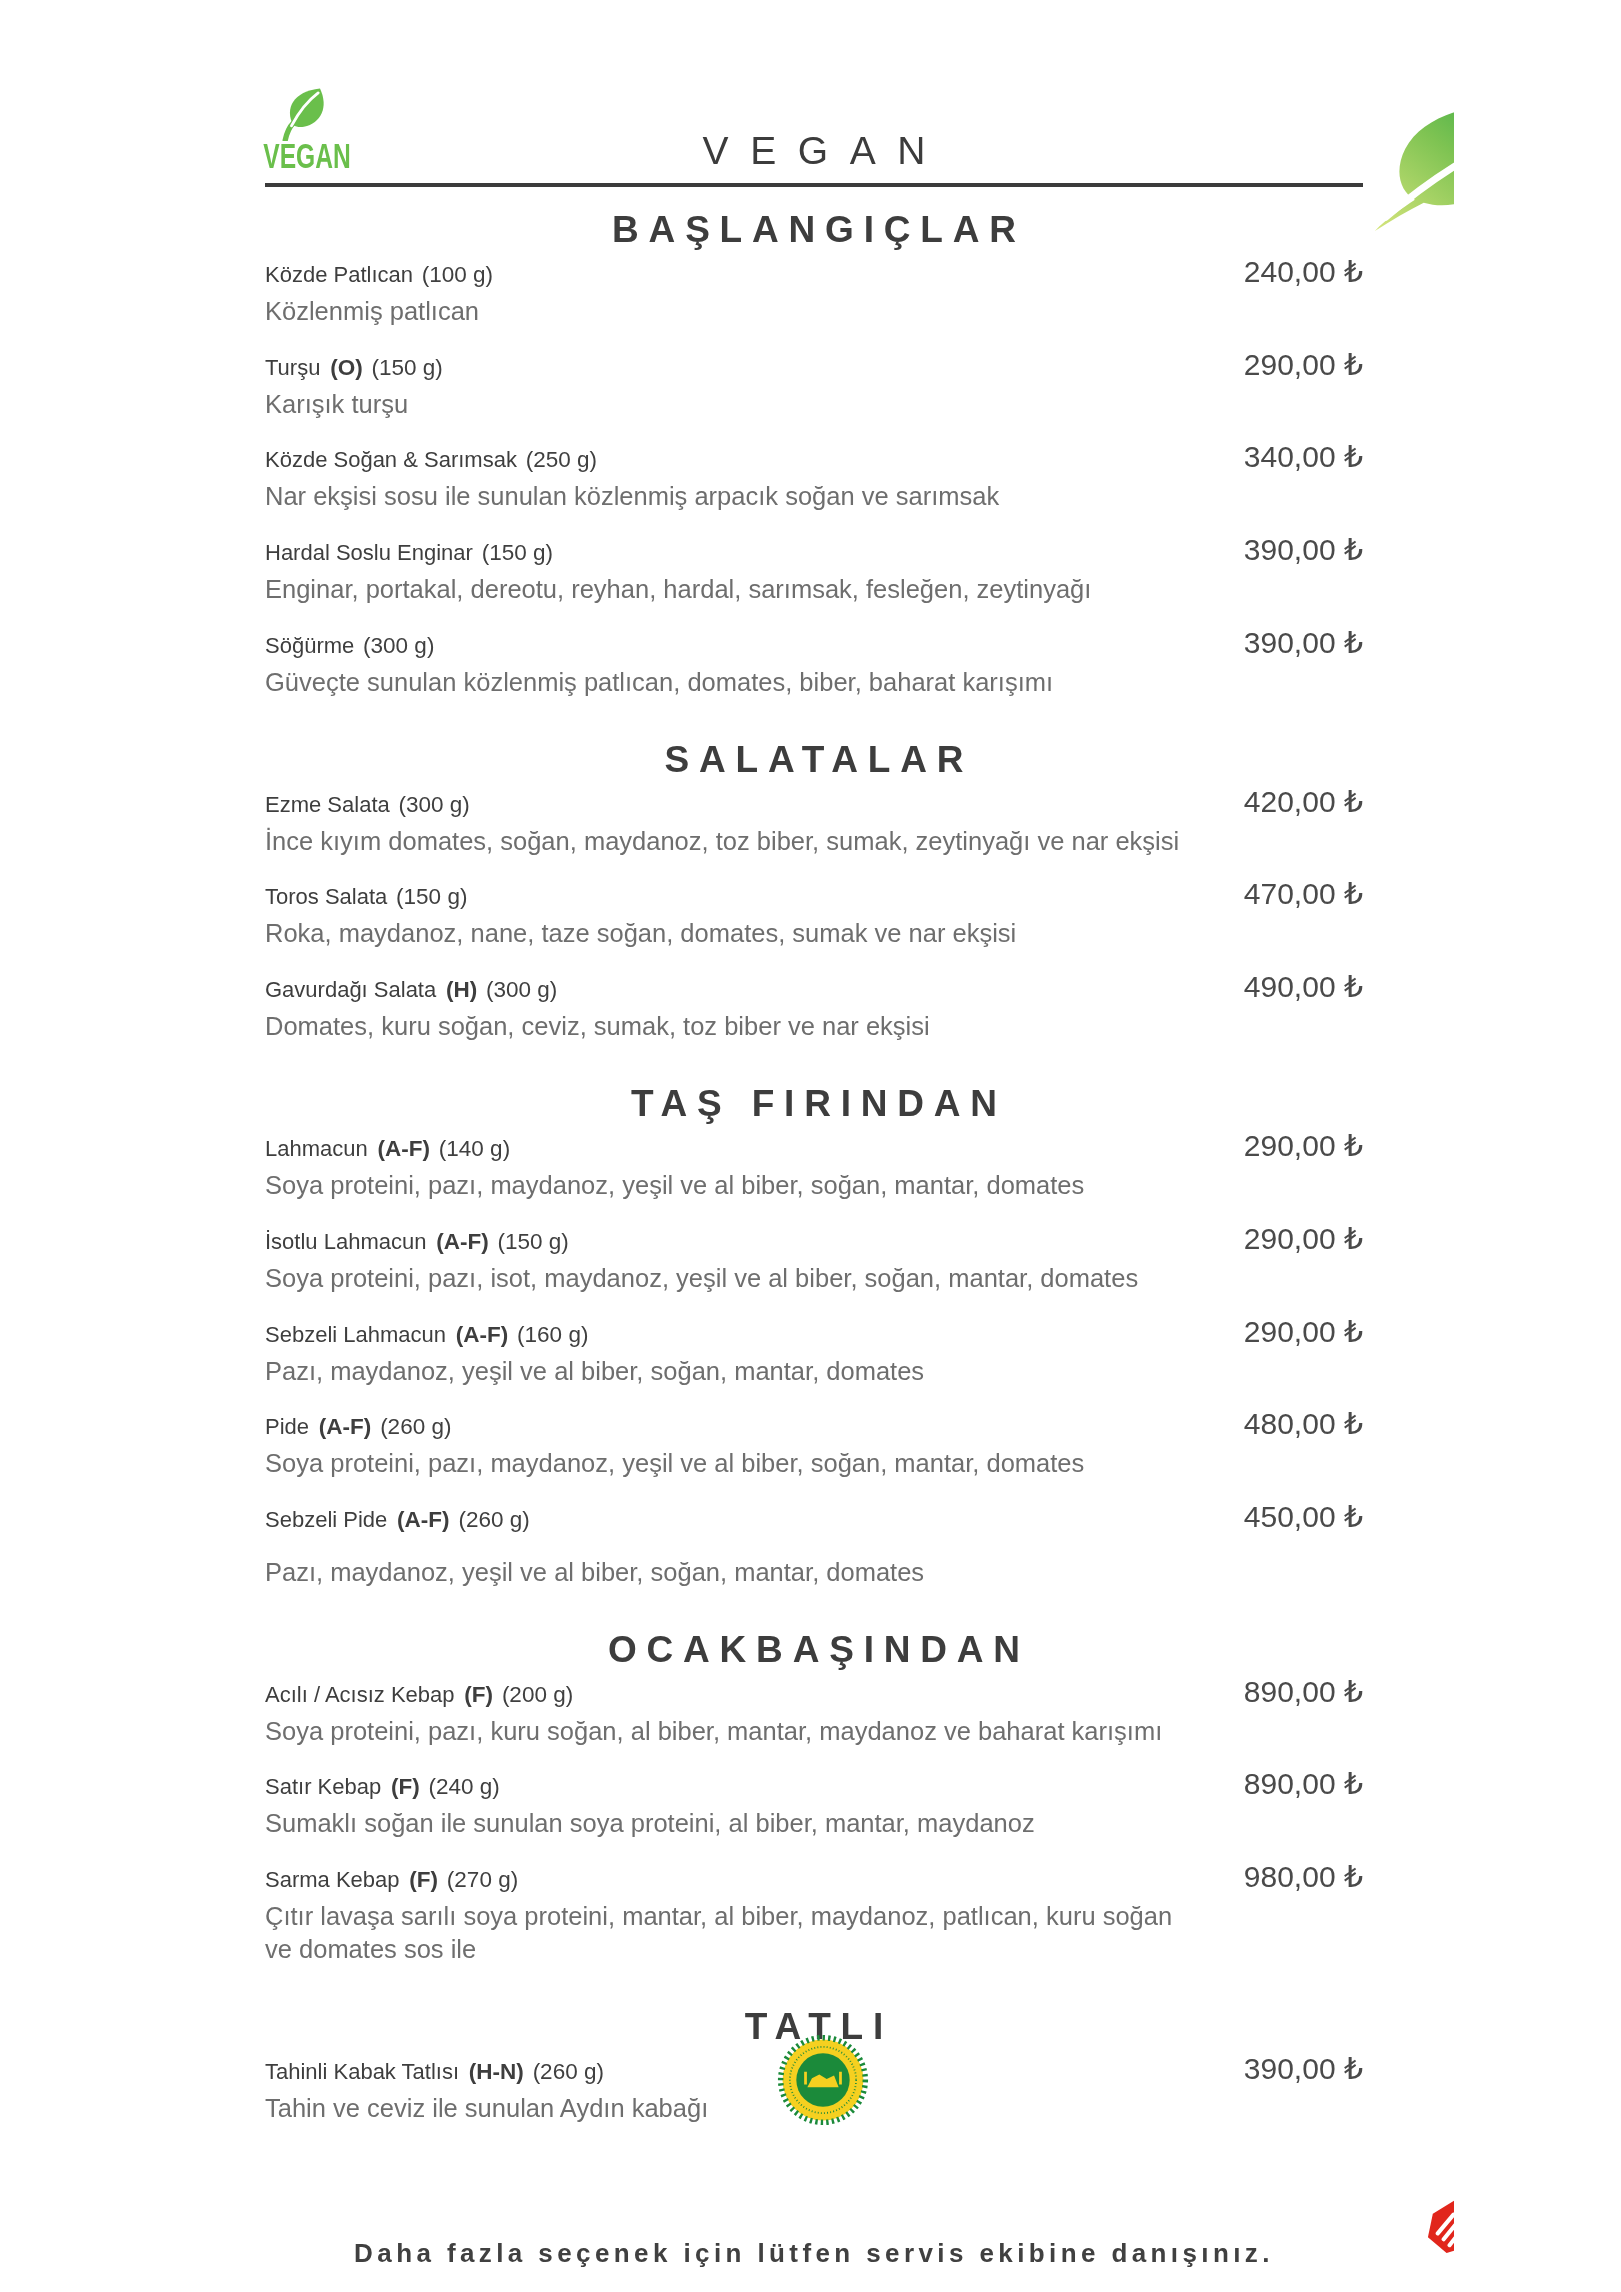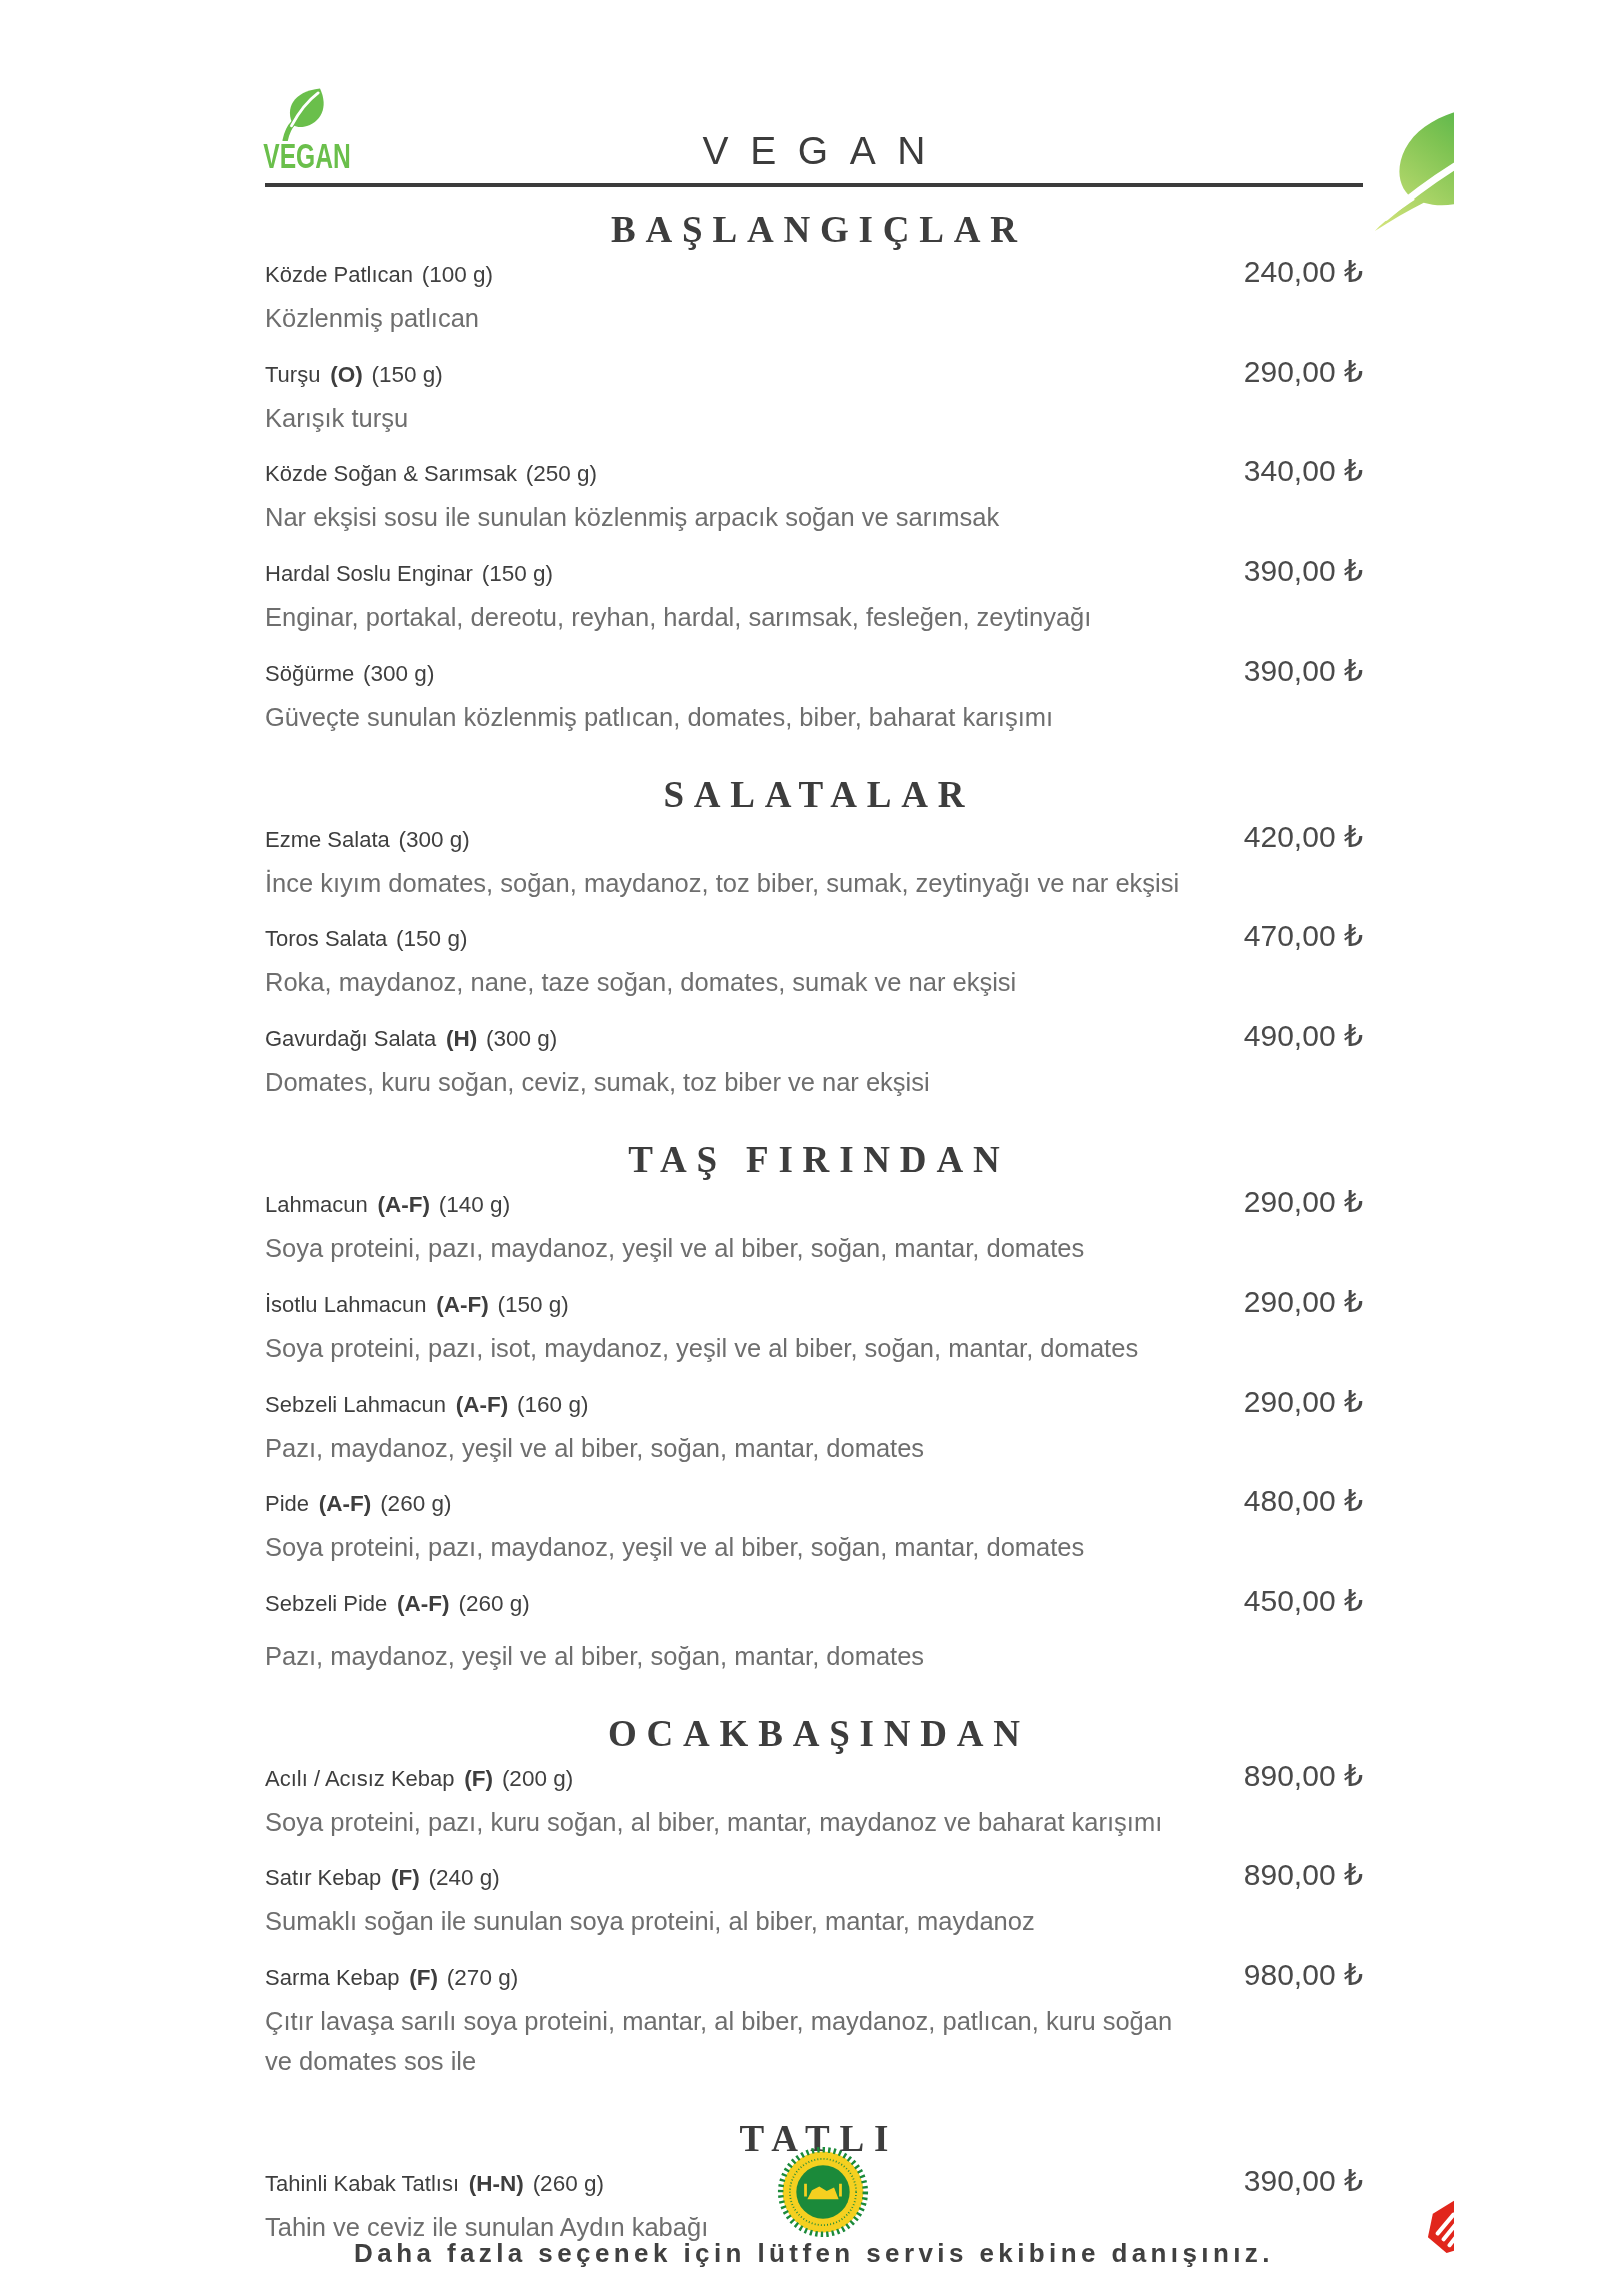--- a/index.html
+++ b/index.html
@@ -19,29 +19,29 @@
     text-align:center; font-size:39px; font-weight:500; color:#3c3c3c;
     letter-spacing:21.6px; text-indent:21.6px; white-space:nowrap;
   }
   .header-rule { position:absolute; left:265px; top:183px; width:1098px; height:3.9px; background:#3b3b3b; }
   .leaf-right { position:absolute; left:1368px; top:102px; width:176px; height:135px; }
   
   .menu { position:absolute; left:265px; top:208px; width:1098px; }
   .section { margin:0 0 39px 0; }
   .section-title {
     margin:0; text-align:center; font-size:37px; line-height:43px; font-weight:700;
-    letter-spacing:9.8px; text-indent:9.8px; color:#3d3d3d; white-space:nowrap;font-family:Liberation Serif, serif;
+    letter-spacing:9.8px; text-indent:9.8px; color:#3d3d3d; white-space:nowrap;
   }
   .item { position:relative; margin-bottom:15.7px; }
   .item-row { display:flex; align-items:baseline; line-height:41px; }
   .item-name { font-size:22px; color:#3e3e3e; font-weight:500; white-space:nowrap; }
   .item-tag { font-size:22.5px; color:#3e3e3e; font-weight:700; margin-left:9.8px; white-space:nowrap; }
   .item-weight { font-size:22.5px; color:#404040; font-weight:400; margin-left:8.8px; white-space:nowrap; }
   .item-price { margin-left:auto; font-size:30px; color:#4a4a4a; font-weight:400; white-space:nowrap; }
-  .item-desc { font-size:25.5px; line-height:33px; color:#6e6e6e; font-weight:400; margin-top:7px; }
+  .item-desc { font-size:25.5px; line-height:33px; color:#6e6e6e; font-weight:400; margin-top:0; }
   .item-desc.gap { margin-top:15.7px; }
   .seal { position:absolute; left:512px; top:-13.7px; width:92px; height:92px; }
   
   .footer-note {
     position:absolute; left:265px; top:2239px; width:1098px; text-align:center;
     font-size:26px; line-height:29px; font-weight:700; letter-spacing:4.4px;
     color:#404040; white-space:nowrap;
   }
   
   .side-tab {

